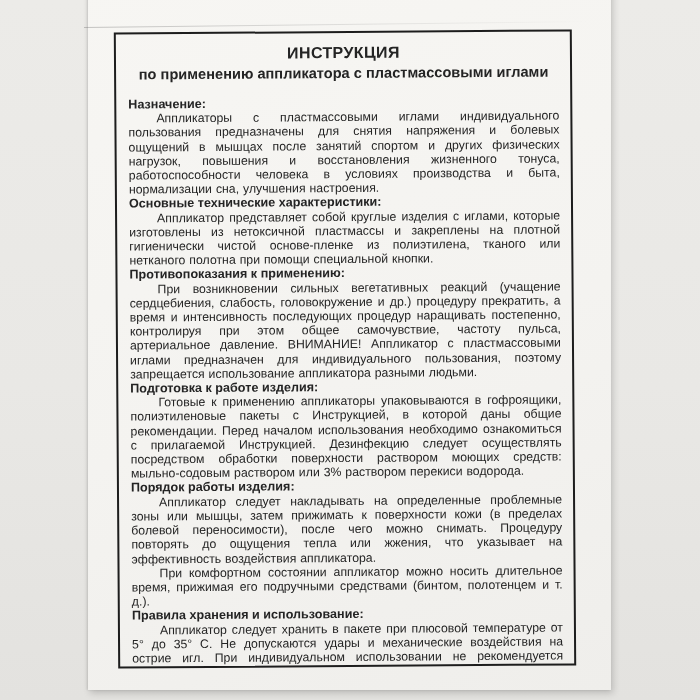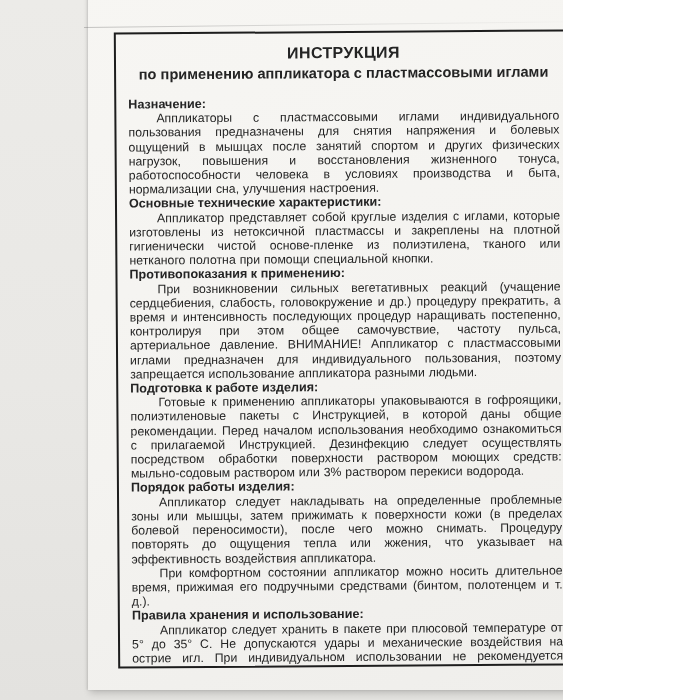--- a/index.html
+++ b/index.html
@@ -3,21 +3,21 @@
 <meta charset="utf-8">
 <style>
   * { box-sizing: border-box; margin: 0; padding: 0; }
   html, body { width: 700px; height: 700px; }
   body {
     font-family: "Liberation Sans", sans-serif;
     overflow: hidden;
   }
   .stage {
     position: relative;
-    width: 563px;
+    width: 700px;
     height: 700px;
     background: linear-gradient(180deg, #ecebe8 0%, #e9e8e5 55%, #e3e2df 100%);
     overflow: hidden;
   }
   
   .paper {
     position: absolute;
     left: 88px;
     top: -26px;
     width: 523px;

